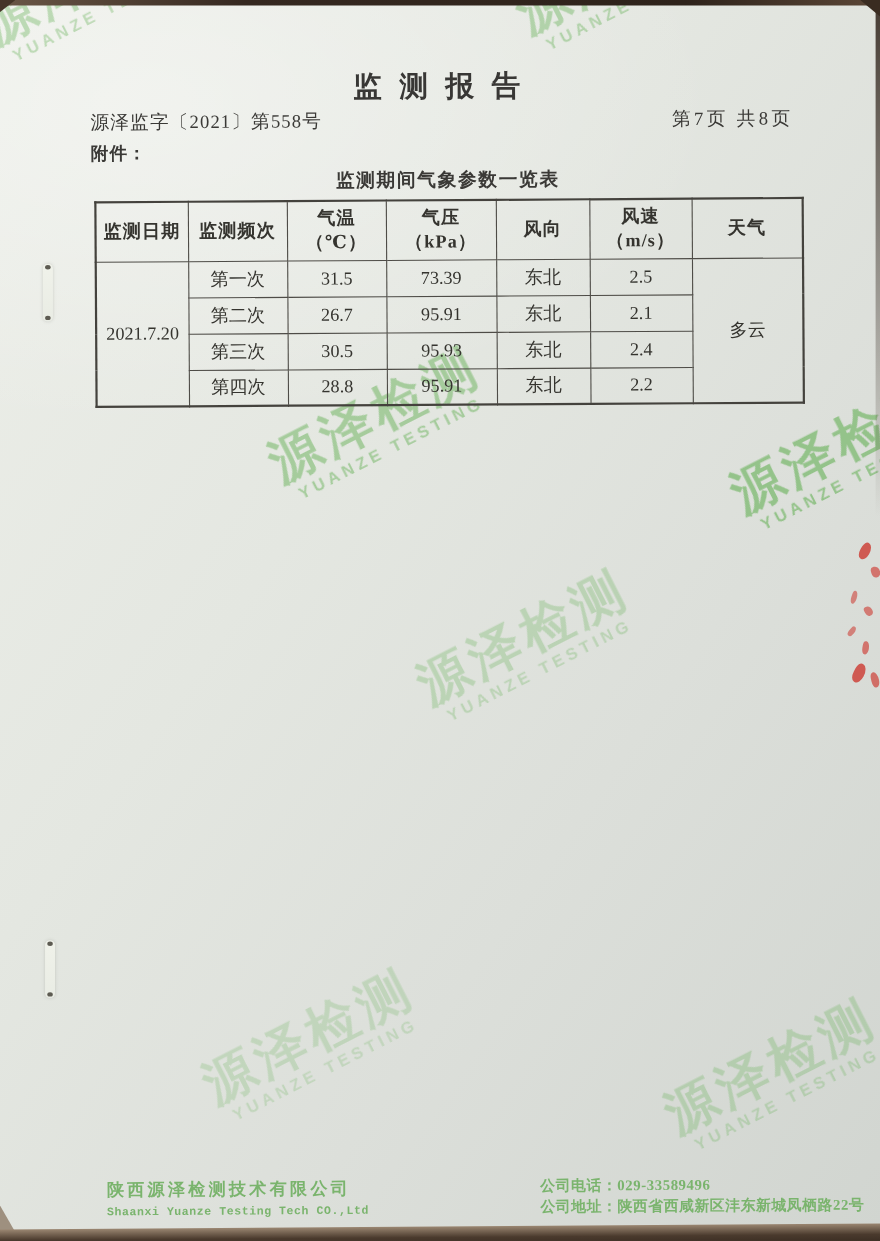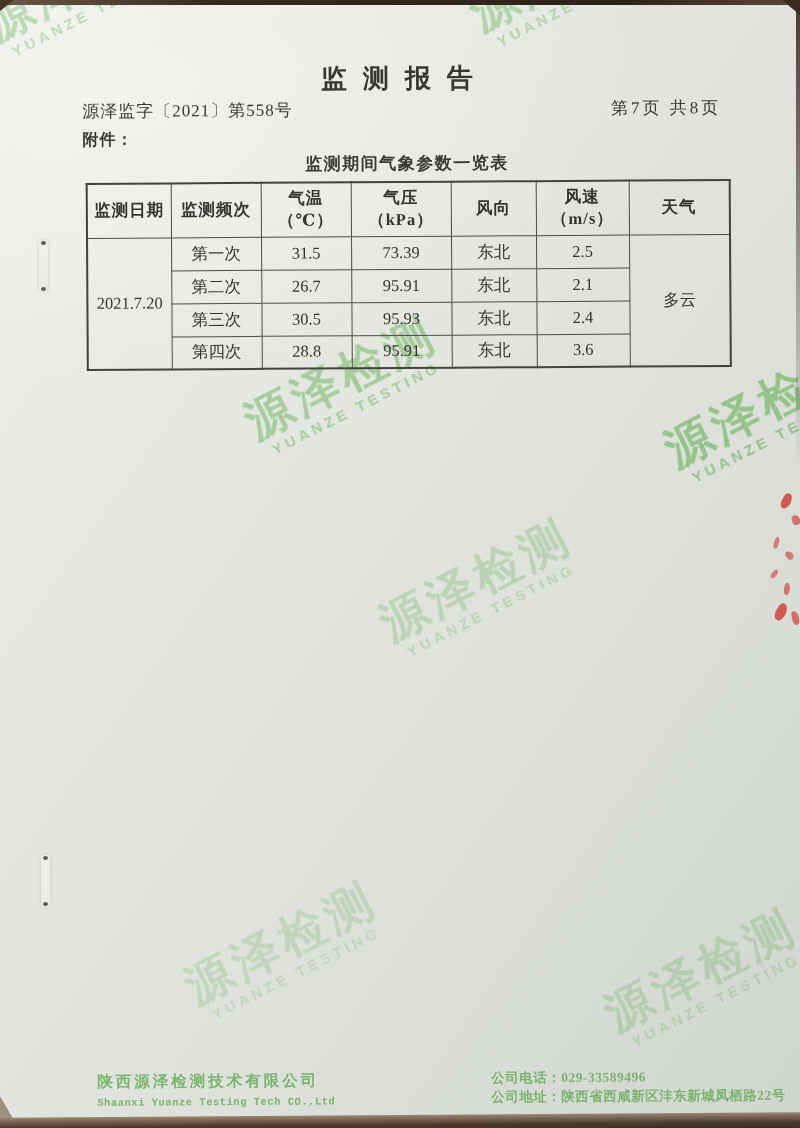--- a/index.html
+++ b/index.html
@@ -208,21 +208,21 @@
           <td>30.5</td>
           <td>95.93</td>
           <td>东北</td>
           <td>2.4</td>
         </tr>
         <tr>
           <td>第四次</td>
           <td>28.8</td>
           <td>95.91</td>
           <td>东北</td>
-          <td>3.6</td>
+          <td>2.2</td>
         </tr>
       </tbody>
     </table>
 
     <div class="footer-left">
       <div class="company-cn">陕西源泽检测技术有限公司</div>
       <div class="company-en">Shaanxi Yuanze Testing Tech CO.,Ltd</div>
     </div>
 
     <div class="footer-right">

